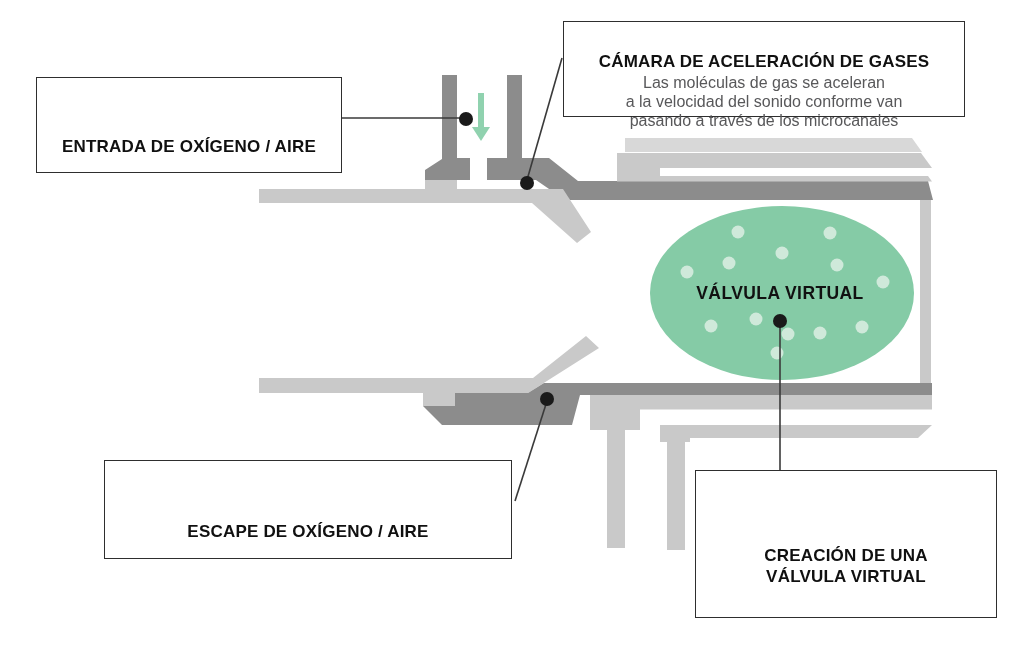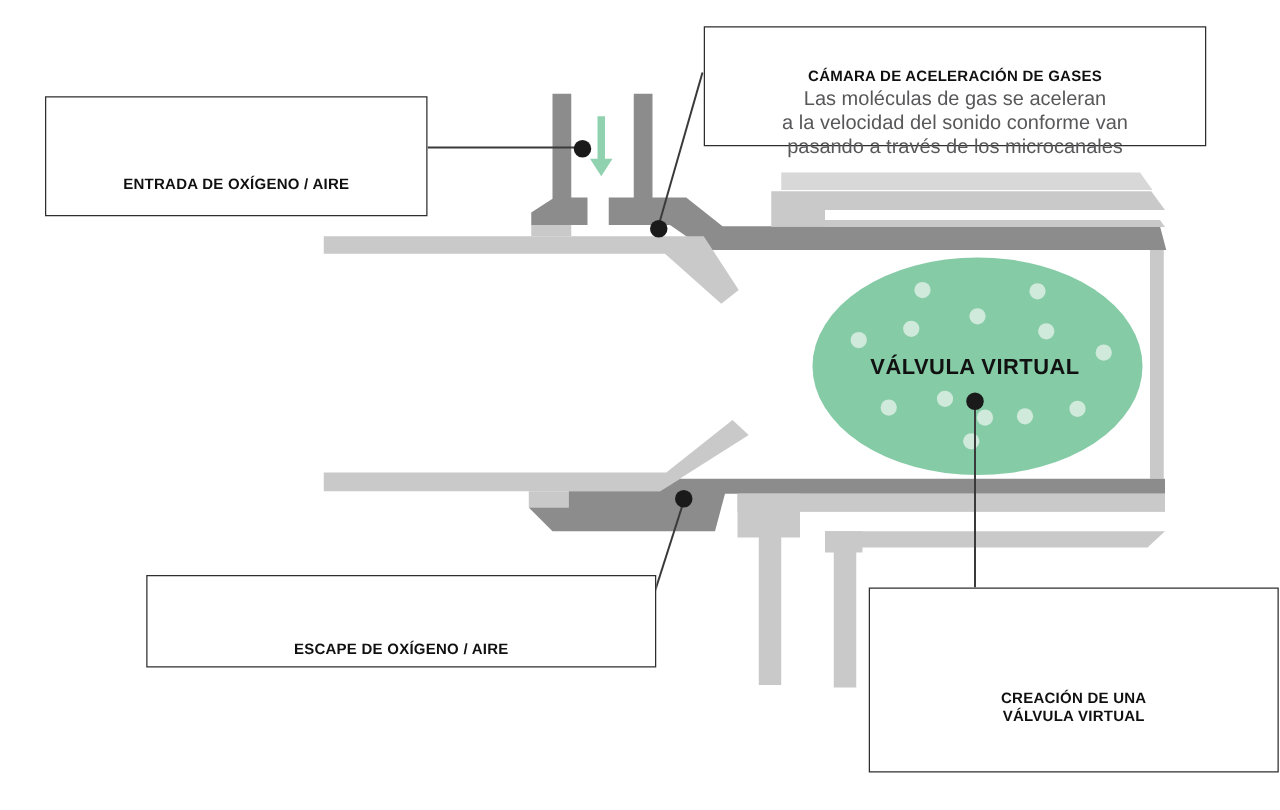--- a/index.html
+++ b/index.html
@@ -18,34 +18,34 @@
   .stroke-arrow{stroke:var(--arrow_green);}
   .fill-dot{fill:var(--callout_dot);}
   .stroke-line{stroke:var(--callout_line);}
 
   .label-box{
     position:absolute;background:#ffffff;border:1.6px solid var(--box_border);
     display:flex;flex-direction:column;align-items:center;justify-content:center;
     text-align:center;box-sizing:border-box;padding:4px 6px;z-index:3;
   }
   .label-title{
-    font-weight:700;color:var(--title_text);font-size:12px;line-height:1.25;
+    font-weight:700;color:var(--title_text);font-size:17px;line-height:1.25;
     letter-spacing:.2px;white-space:pre-line;margin-top:44px;
   }
   .label-body{
     color:var(--body_text);font-size:16px;line-height:1.18;white-space:pre-line;margin-top:2px;
   }
   .valve-label{
     position:absolute;left:660px;top:283px;width:240px;text-align:center;
     font-weight:700;font-size:17.5px;letter-spacing:.4px;color:#111;z-index:2;
   }
   #box-entrada{left:36px;top:77px;width:306px;height:96px;}
   #box-camara{left:563px;top:21px;width:402px;height:96px;}
-  #box-escape{left:117px;top:460px;width:408px;height:74px;}
-  #box-creacion{left:695px;top:470px;width:328px;height:148px;align-items:center;}
+  #box-escape{left:104px;top:460px;width:408px;height:99px;}
+  #box-creacion{left:695px;top:470px;width:302px;height:148px;align-items:center;}
 </style>
 </head>
 <body>
 
 <div class="stage">
 
   <svg width="1024" height="648" viewBox="0 0 1024 648">
 
     <ellipse cx="782" cy="293" rx="132" ry="87" class="fill-valve"></ellipse>
     <g>

